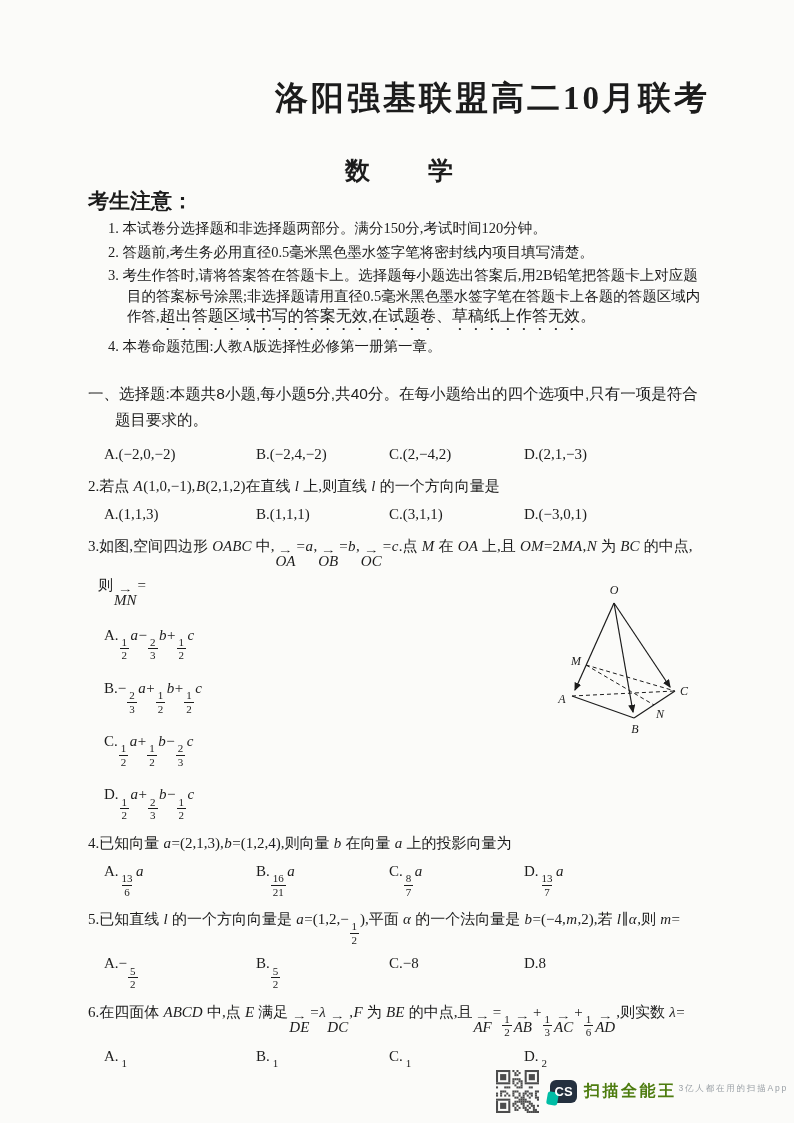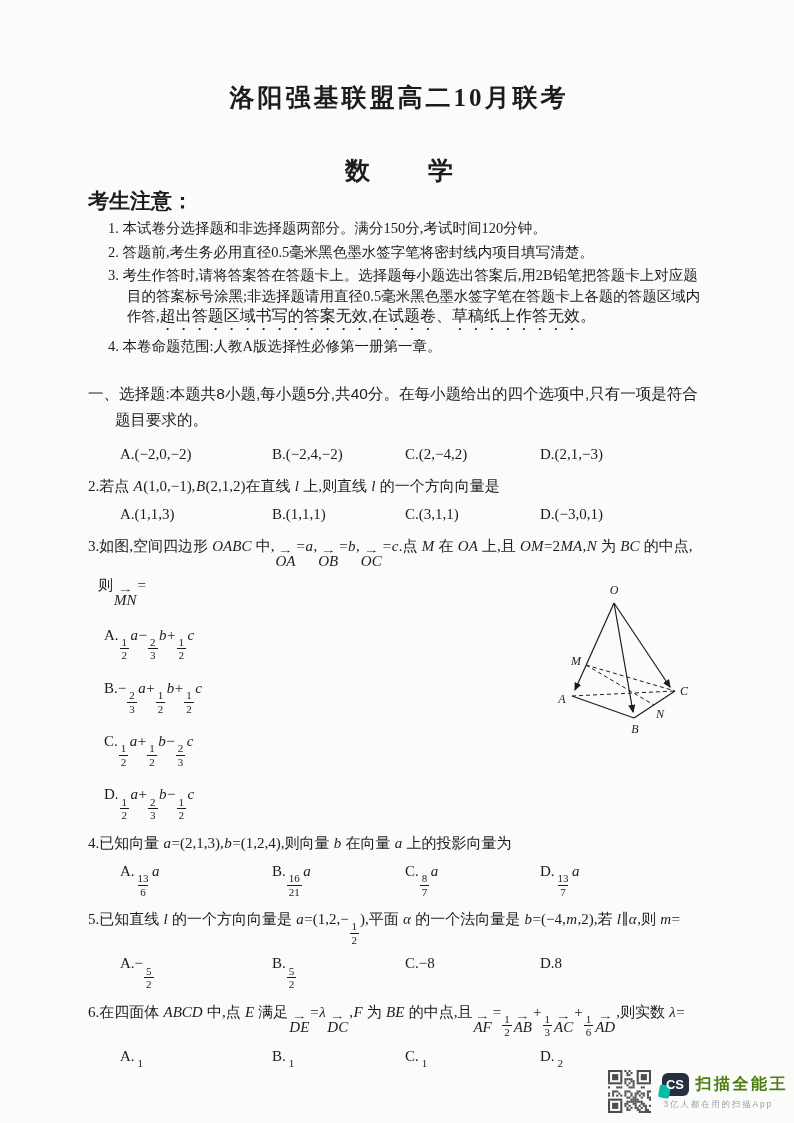--- a/index.html
+++ b/index.html
@@ -10,22 +10,22 @@
     margin:0 auto;
     background:#fbfbf9;
     color:#1c1c1c;
     font-family:"Liberation Serif","DejaVu Serif",serif;
     font-size:15px;
     overflow:hidden;
   }
   .content { padding:84px 84px 0 88px; }
 
   .title {
-    text-align:center;
-    font-size:25px; line-height:28px;
+    text-align:right;
+    font-size:33px; line-height:28px;
     font-weight:700; letter-spacing:3px;
   }
   .subject {
     margin-top:42px;
     display:flex; justify-content:center; gap:58px;
     font-size:25px; font-weight:700;
   }
 
   .notice-head {
     font-family:"Liberation Sans","DejaVu Sans",sans-serif;
@@ -47,21 +47,21 @@
     margin-top:24px;
     padding-left:27px; text-indent:-27px;
     font-family:"Liberation Sans","DejaVu Sans",sans-serif;
     font-weight:400; font-size:15.5px; line-height:26px;
   }
 
   .q { margin-top:10px; }
   .q-text { line-height:22px; }
   .opt-row {
     display:grid; grid-template-columns:152px 133px 135px auto;
-    margin-left:32px; margin-top:6px; line-height:22px;
+    margin-left:16px; margin-top:6px; line-height:22px;
   }
 
   
   .q3 { position:relative; }
   .q3-line2 { margin-left:10px; margin-top:4px; }
   .q3-opts { margin-left:16px; }
   .q3-opt { margin-top:13px; line-height:26px; }
   .diagram {
     position:absolute; top:42px; right:4px;
     width:172px; height:162px;
@@ -86,21 +86,21 @@
   .vec .arr { font-size:9px; line-height:7px; transform:scaleX(1.7); }
   .vec .base { font-style:italic; line-height:1.05; }
 
   
   .scan-brand {
     position:absolute; right:6px; bottom:10px;
     display:flex; align-items:center; gap:11px;
   }
   .qr { width:43px; height:43px; }
   .qr rect { fill:#4c4c4c; }
-  .brand-right { display:flex; flex-direction:column; }
+  .brand-right { display:flex; flex-direction:row; }
   .brand-row { display:flex; align-items:center; gap:7px; }
   .cs-badge {
     position:relative; z-index:0;
     width:27px; height:23px; border-radius:6px;
     background:#24303f; color:#fff;
     display:flex; align-items:center; justify-content:center;
     font-family:"Liberation Sans",sans-serif; font-weight:700; font-size:13px;
   }
   .cs-badge::before {
     content:""; position:absolute; z-index:-1;

